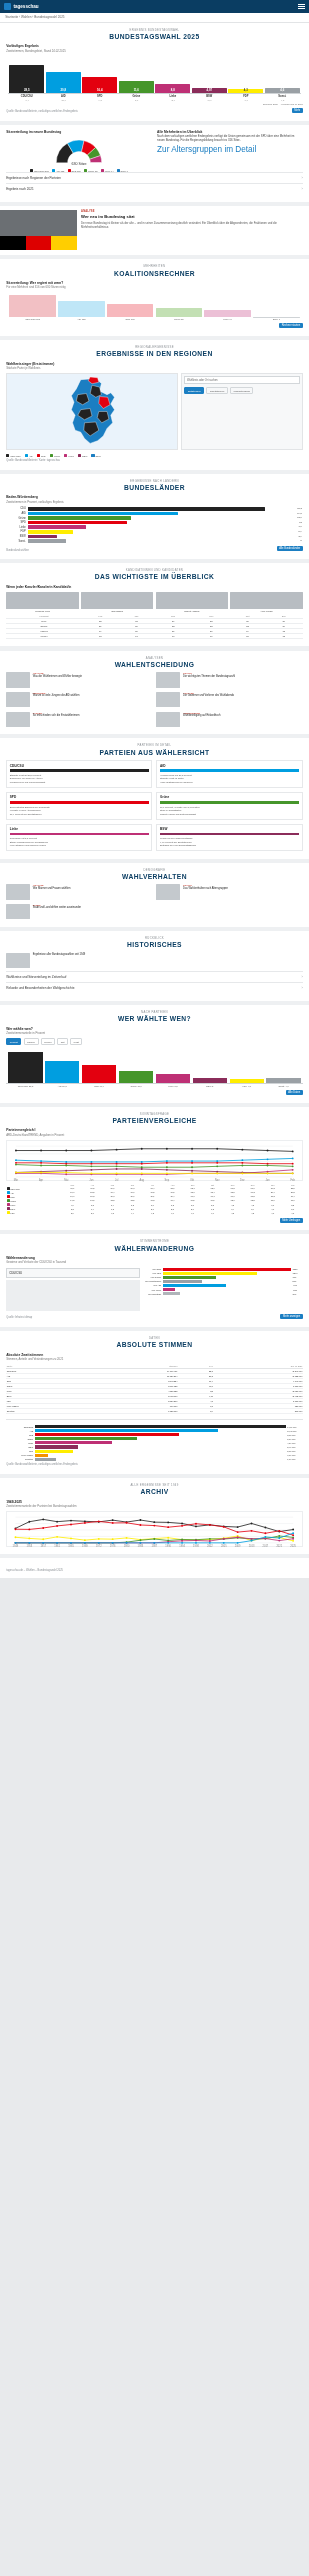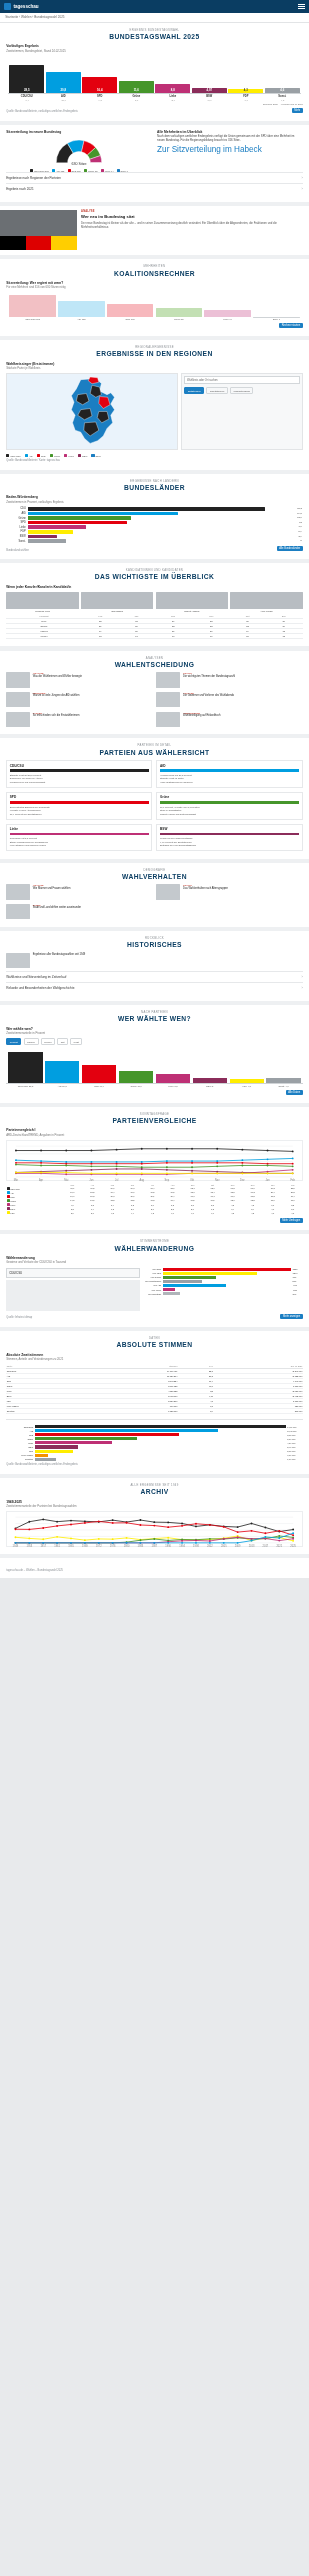--- a/index.html
+++ b/index.html
@@ -263,21 +263,21 @@
             <span><i style="background:#009ee0"></i>AfD 152</span>
             <span><i style="background:#e3000f"></i>SPD 120</span>
             <span><i style="background:#46962b"></i>Grüne 85</span>
             <span><i style="background:#be3075"></i>Linke 64</span>
             <span><i style="background:#1b7ec2"></i>SSW 1</span>
           </div>
       </div>
       <div class="col txt-block">
         <div class="sub-head">Alle Mehrheiten im Überblick</div>
         <p>Nach dem vorläufigen amtlichen Endergebnis verfügt die Union gemeinsam mit der SPD über eine Mehrheit im neuen Bundestag. Für die Regierungsbildung braucht es 316 Sitze.</p>
-        <a href="#">Zur Sitzverteilung im Habeck</a>
+        <a href="#">Zur Altersgruppen im Detail</a>
       </div>
     </div>
     <div class="list-row">
       <span>Ergebnisse nach Regionen der Parteien</span>
       <span class="chev">›</span>
     </div>
     <div class="list-row">
       <span>Ergebnis nach 2021</span>
       <span class="chev">›</span>
     </div>

